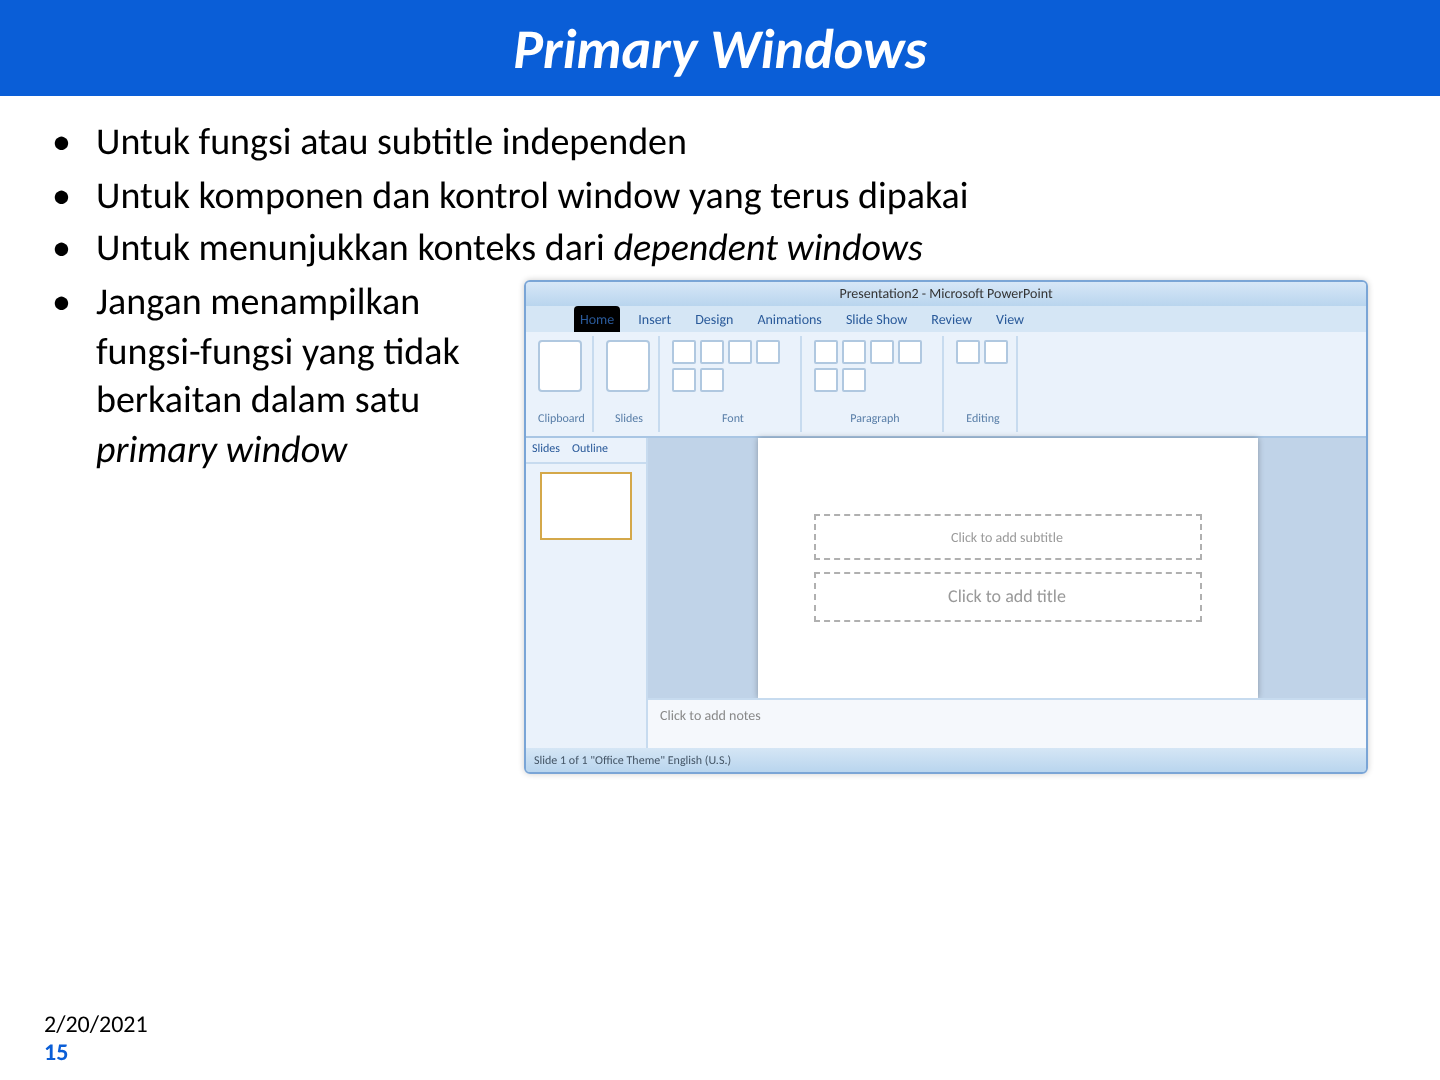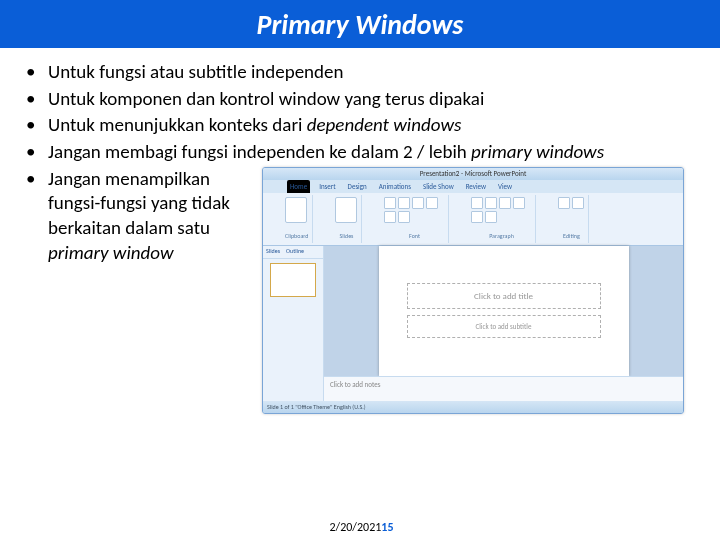--- a/index.html
+++ b/index.html
@@ -99,21 +99,20 @@
     display: flex;
     gap: 2px;
     padding: 2px;
   }
   .ribbon-group {
     border-right: 1px solid #c7dbef;
     padding: 2px 4px;
     display: flex;
     flex-direction: column;
     justify-content: space-between;
-    margin-left: 16px;
   }
   .ribbon-icons {
     display: flex;
     gap: 2px;
     flex-wrap: wrap;
     max-width: 60px;
   }
   .ribbon-icon {
     width: 10px;
     height: 10px;
@@ -203,43 +202,43 @@
     height: 12px;
     background: linear-gradient(#d5e6f5,#b9d5ee);
     font-size: 6px;
     color: #456;
     padding: 0 4px;
     line-height: 12px;
   }
   .footer {
     position: absolute;
     bottom: 6px;
-    left: 3px;
+    left: 14px;
     right: 0;
     display: flex;
     justify-content: center;
     padding: 0 8px;
     font-size: 12px;
+    flex-direction: column;
   }
   .footer-date { color: #000; }
   .footer-page { color: #0a5ed7; font-weight: bold; }
 </style>
 </head>
 <body>
 
 <div class="header">
   <div class="title">Primary Windows</div>
 </div>
 
 <div class="content">
   <ul class="bullets">
     <li><span>Untuk fungsi atau subtitle independen</span></li>
     <li><span>Untuk komponen dan kontrol window yang terus dipakai</span></li>
     <li><span>Untuk menunjukkan konteks dari </span><span class="italic">dependent windows</span></li>
-    <li><span>Jangan membagi fungsi independen ke dalam 2 / lebih </span><span class="italic">primary windows</span></li>
     <li>
       <div class="bullet6-container">
         <div class="bullet6-text"><span>Jangan menampilkan fungsi-fungsi yang tidak berkaitan dalam satu </span><span class="italic">primary window</span></div>
         <div class="ppt-mock">
           <div class="ppt-titlebar">Presentation2 - Microsoft PowerPoint</div>
           <div class="ppt-ribbon-tabs">
             <span class="active">Home</span>
             <span>Insert</span>
             <span>Design</span>
             <span>Animations</span>
@@ -290,22 +289,22 @@
             <div class="ppt-sidebar">
               <div class="sidebar-tabs">
                 <span>Slides</span>
                 <span>Outline</span>
               </div>
               <div class="thumb"></div>
             </div>
             <div class="ppt-main">
               <div class="slide-area">
                 <div class="slide">
+                  <div class="placeholder ph-sub">Click to add subtitle</div>
                   <div class="placeholder ph-title">Click to add title</div>
-                  <div class="placeholder ph-sub">Click to add subtitle</div>
                 </div>
               </div>
               <div class="notes-area">Click to add notes</div>
             </div>
           </div>
           <div class="ppt-status">Slide 1 of 1  "Office Theme"  English (U.S.)</div>
         </div>
       </div>
     </li>
   </ul>

